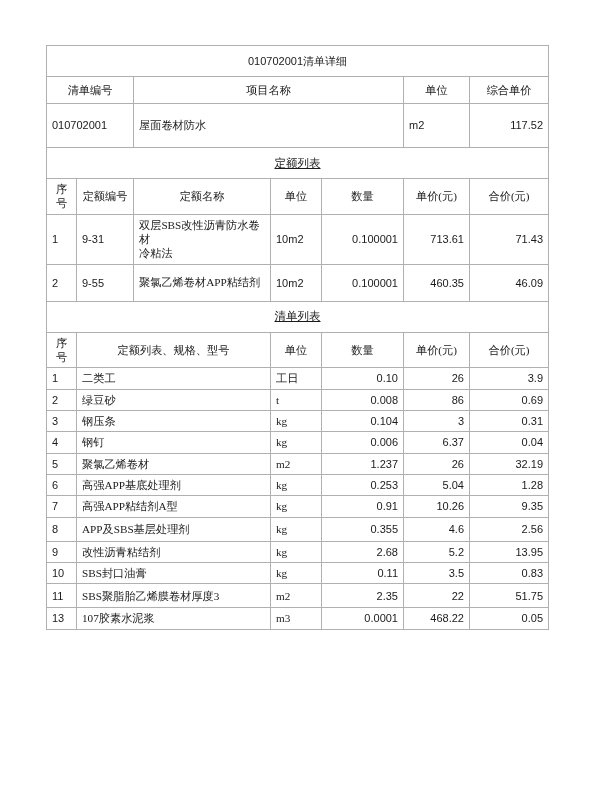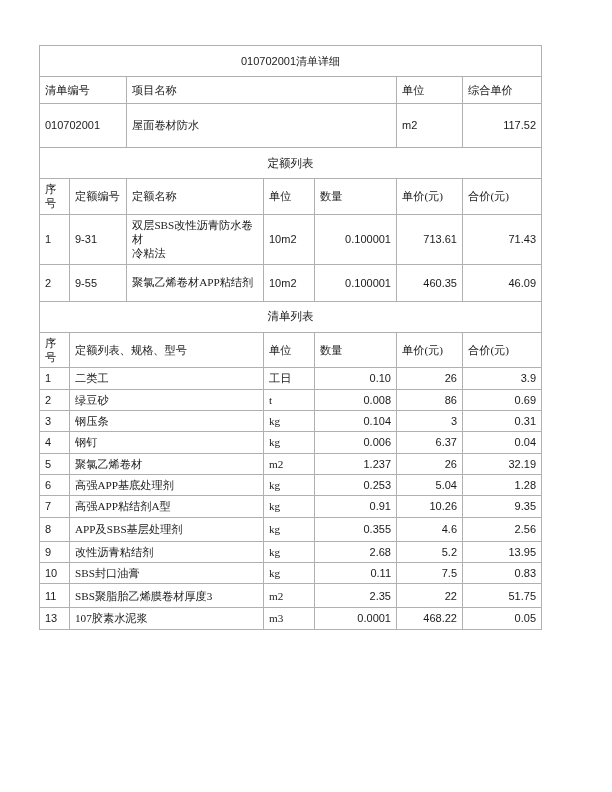--- a/index.html
+++ b/index.html
@@ -16,21 +16,21 @@
   }
   #page {
     position: relative;
     width: 612px;
     height: 792px;
     background: #ffffff;
     overflow: hidden;
   }
   .doc-table {
     position: absolute;
-    left: 39px;
+    left: 46px;
     top: 45px;
     width: 502px;
     border-collapse: collapse;
     table-layout: fixed;
     font-size: 11.2px;
   }
   .doc-table td {
     border: 1px solid #b0b0b0;
     padding: 3px 5px;
     vertical-align: middle;
@@ -45,38 +45,40 @@
   col.c-unit   { width: 51px; }
   col.c-qty    { width: 82px; }
   col.c-price  { width: 66px; }
   col.c-total  { width: 79px; }
 
   .r-title td {
     text-align: center;
     height: 24px;
   }
   .r-head td {
+    text-align: center;
     height: 20px;
   }
   .c { }
   .l { text-align: left; }
   .r { text-align: right; margin-left: 17px; }
   .tall { height: 44px; }
   .tall2 { height: 37px; }
   .row-h { height: 21px; }
   .row-h2 { height: 24px; }
   .num {
     font-family: "Liberation Sans", "DejaVu Sans", sans-serif;
     font-size: 11px;
   }
   .cjk {
     font-family: "Liberation Serif", "DejaVu Serif", serif;
   }
   .sect-title {
     font-size: 11.5px;
+    text-decoration: underline;
   }
 </style>
 </head>
 <body>
 
 <div id="page">
 
   <table class="doc-table">
     <colgroup>
       <col class="c-seq">
@@ -223,21 +225,21 @@
         <td class="c cjk">kg</td>
         <td class="r num">2.68</td>
         <td class="r num">5.2</td>
         <td class="r num">13.95</td>
       </tr>
         <tr class="row-h">
         <td class="c num">10</td>
         <td colspan="2" class="l cjk">SBS封口油膏</td>
         <td class="c cjk">kg</td>
         <td class="r num">0.11</td>
-        <td class="r num">7.5</td>
+        <td class="r num">3.5</td>
         <td class="r num">0.83</td>
       </tr>
         <tr class="row-h row-h2">
         <td class="c num">11</td>
         <td colspan="2" class="l cjk">SBS聚脂胎乙烯膜卷材厚度3</td>
         <td class="c cjk">m2</td>
         <td class="r num">2.35</td>
         <td class="r num">22</td>
         <td class="r num">51.75</td>
       </tr>

